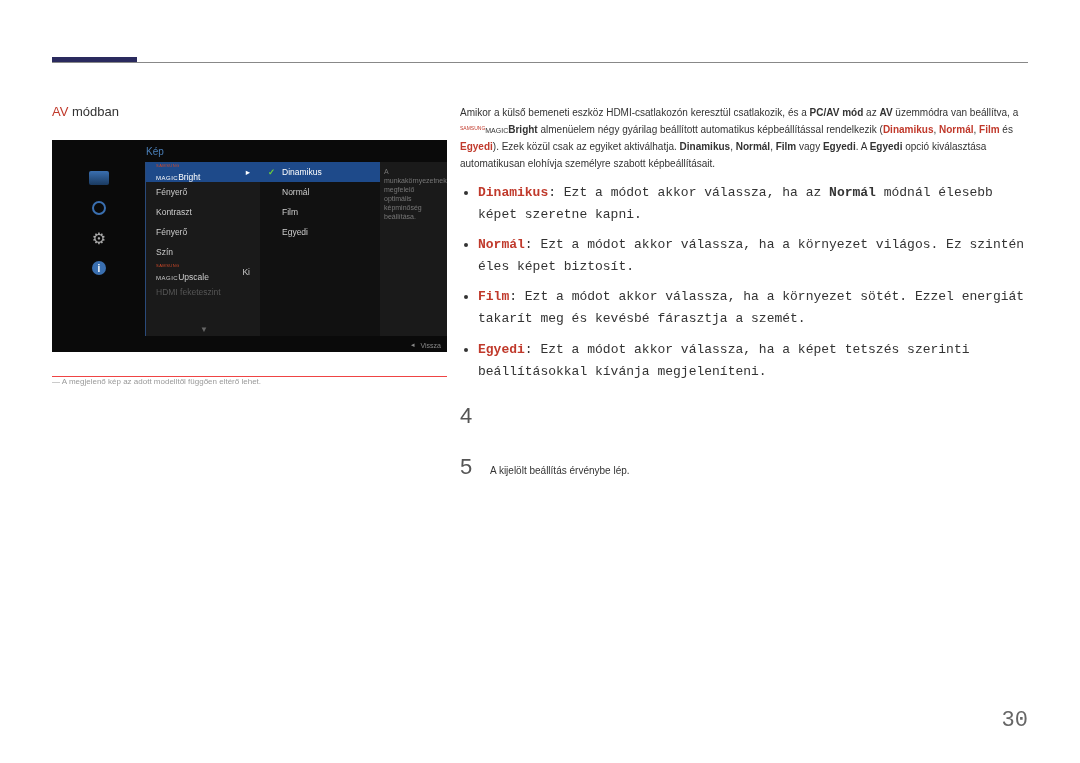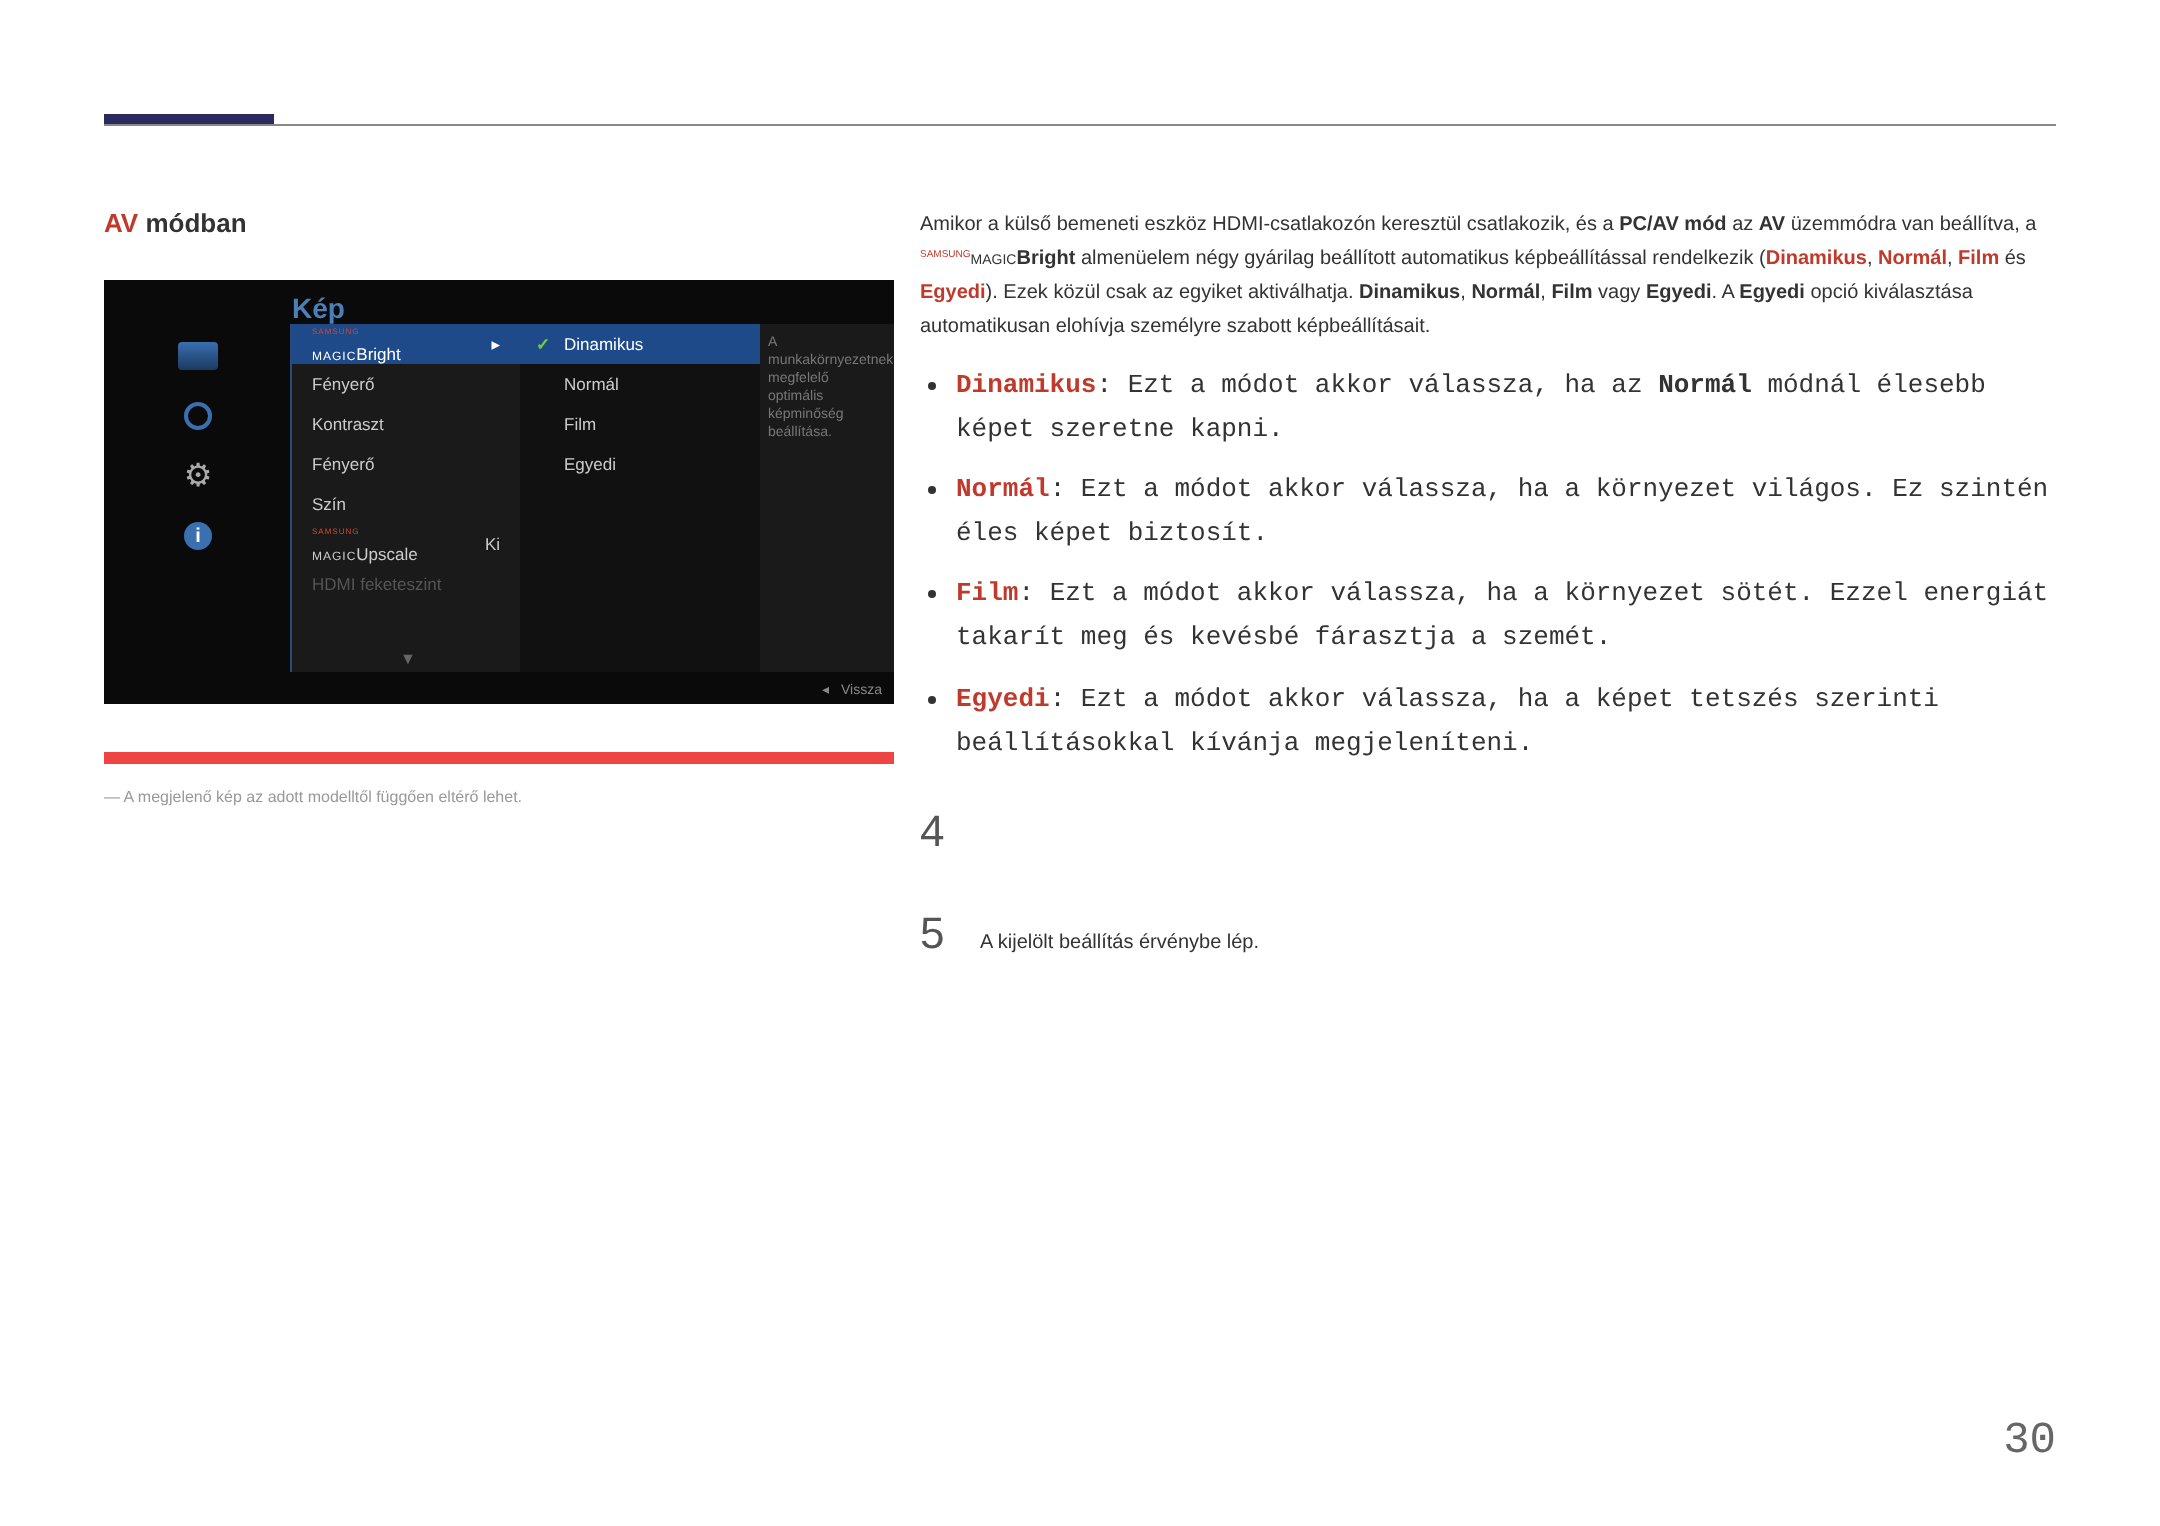--- a/index.html
+++ b/index.html
@@ -26,41 +26,40 @@
       left: 52px;
       width: 85px;
       height: 6px;
       background: #2a2a5e;
     }
     .section-title {
       position: absolute;
       top: 104px;
       left: 52px;
       font-size: 13px;
-      font-weight: bold;
+      font-weight: normal;
     }
     .section-title .av { color: #c0392b; }
     .section-title .modban { color: #333; }
     .osd-panel {
       position: absolute;
       top: 140px;
       left: 52px;
       width: 395px;
       height: 212px;
       background: #0a0a0a;
       color: #ddd;
       font-size: 9px;
     }
     .osd-title {
       position: absolute;
       top: 6px;
       left: 94px;
       color: #4a7fb8;
-      font-size: 14px;
-      font-weight: bold;
+      font-size: 10px;
     }
     .osd-sidebar {
       position: absolute;
       top: 22px;
       left: 0;
       width: 94px;
       height: 174px;
       display: flex;
       flex-direction: column;
       align-items: center;
@@ -182,22 +181,22 @@
       left: 148px;
       color: #666;
       font-size: 8px;
     }
     .footnote {
       position: absolute;
       top: 376px;
       left: 52px;
       font-size: 8px;
       color: #999;
-      border-top: 6px solid #ef4444;
-      padding-top: 12px;
+      border-top: 1px solid #ef4444;
+      padding-top: 0;
       width: 395px;
     }
     .right-content {
       position: absolute;
       top: 104px;
       left: 460px;
       width: 566px;
       font-size: 10px;
       color: #333;
       line-height: 1.7;

